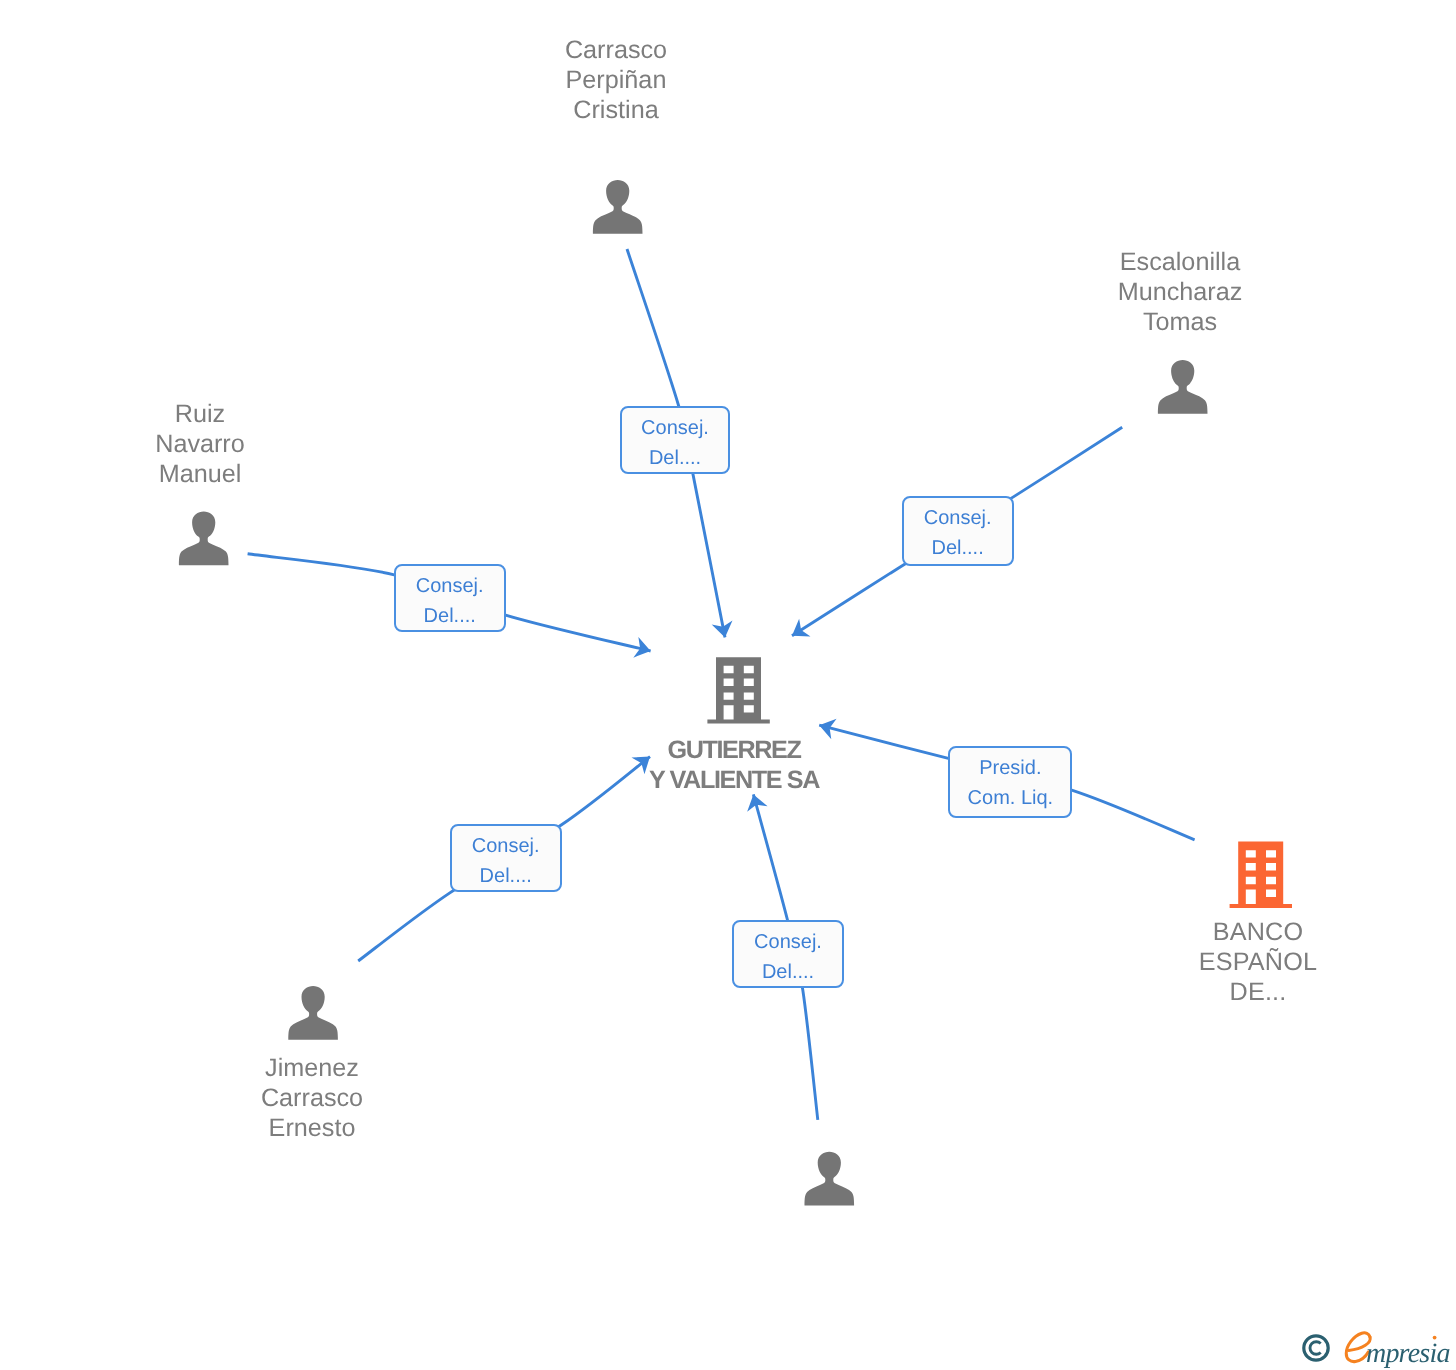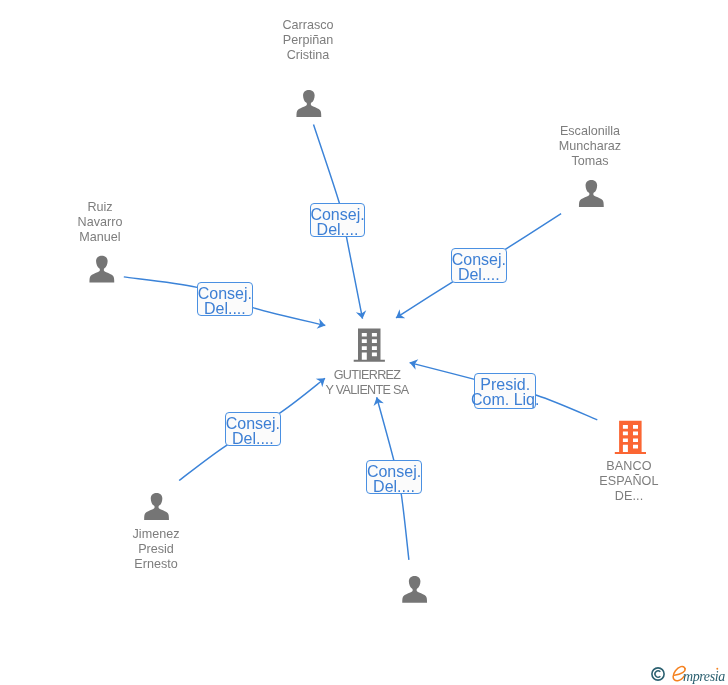--- a/index.html
+++ b/index.html
@@ -7,21 +7,21 @@
   body{width:728px;height:685px;background:#ffffff;position:relative;overflow:hidden;
        font-family:"Liberation Sans",sans-serif;-webkit-font-smoothing:antialiased;}
   #stage{position:absolute;left:0;top:0;width:728px;height:685px;
          will-change:transform;}
   svg.layer{position:absolute;left:0;top:0;width:728px;height:685px;overflow:visible;}
   .nodelabel{position:absolute;text-align:center;color:#7d7d7d;font-size:12.6px;line-height:15px;
              white-space:pre;will-change:transform;}
   .nodelabel.tight{letter-spacing:-0.69px;}
   .nodelabel.wide{letter-spacing:0.1px;}
   .edgelabel{position:absolute;box-sizing:border-box;border:1.1px solid #4a90e2;border-radius:4px;
-             background:#fbfbfb;color:#3d7fd4;font-size:16px;line-height:15px;text-align:center;
+             background:#fbfbfb;color:#3d7fd4;font-size:10px;line-height:15px;text-align:center;
              display:flex;flex-direction:column;align-items:center;justify-content:center;
              padding-top:3.2px;white-space:pre;will-change:transform;}
   .wm{position:absolute;left:0;top:0;width:728px;height:601px;pointer-events:none;}
   .wm .c{position:absolute;left:651.3px;top:666.7px;}
   .wm .e{position:absolute;left:670.8px;top:663.8px;}
   .wm .b{position:absolute;left:683.1px;top:663.5px;}
 </style>
 </head>
 <body>
 
@@ -75,33 +75,33 @@
             <path d="M15.8 3.4 C15.2 1.4 13.2 0.5 11.0 1.2 C6.2 2.7 2.0 8.4 2.0 12.9 C2.0 16.2 4.4 18.1 7.4 17.6 C10.6 17.1 13.3 14.9 14.9 12.0" fill="none" stroke="#f58220" stroke-width="1.75" stroke-linecap="round"></path>
             <path d="M15.8 3.4 C16.3 5.0 15.3 6.8 13.1 8.2 C10.5 9.9 7.2 10.8 3.4 11.2" fill="none" stroke="#f58220" stroke-width="1.75" stroke-linecap="round"></path>
           </g>
         </svg></span>
     <span class="b"><svg width="44" height="22" viewBox="0 0 44 22">
           <text x="0" y="17" font-family="'Liberation Serif',serif" font-style="italic" font-size="14" letter-spacing="-0.4" fill="#2b6070">mpresia</text>
           <circle cx="34.3" cy="4.8" r="0.95" fill="#f58220"></circle>
         </svg></span>
 
   </div>
-<div class="nodelabel tight" style="left: 217.2px; width: 300px; top: 368px;">GUTIERREZ
+<div class="nodelabel tight" style="left: 217.2px; width: 300px; top: 368px; font-weight: bold;">GUTIERREZ
 Y VALIENTE SA</div>
     <div class="nodelabel" style="left: 158px; width: 300px; top: 18px;">Carrasco
 Perpiñan
 Cristina</div>
     <div class="nodelabel" style="left: 439.5px; width: 300px; top: 123.6px;">Escalonilla
 Muncharaz
 Tomas</div>
     <div class="nodelabel" style="left: -50.1px; width: 300px; top: 199.6px;">Ruiz
 Navarro
 Manuel</div>
     <div class="nodelabel" style="left: 6px; width: 300px; top: 526.5px;">Jimenez
-Presid
+Carrasco
 Ernesto</div>
     <div class="nodelabel wide" style="left: 478.5px; width: 300px; top: 459px;">BANCO
 ESPAÑOL
 DE...</div>
     <div class="edgelabel" style="left: 310.4px; top: 202.9px; width: 55px; height: 33.8px;"><span>Consej.</span><span>Del....</span></div>
     <div class="edgelabel" style="left: 450.9px; top: 247.6px; width: 55.6px; height: 34.6px;"><span>Consej.</span><span>Del....</span></div>
     <div class="edgelabel" style="left: 197.1px; top: 282.3px; width: 55.7px; height: 34.2px;"><span>Consej.</span><span>Del....</span></div>
     <div class="edgelabel" style="left: 225.1px; top: 411.7px; width: 55.7px; height: 34.4px;"><span>Consej.</span><span>Del....</span></div>
     <div class="edgelabel" style="left: 365.8px; top: 460.4px; width: 56px; height: 34.4px;"><span>Consej.</span><span>Del....</span></div>
     <div class="edgelabel" style="left: 473.7px; top: 372.9px; width: 62.4px; height: 35.5px;"><span>Presid.</span><span>Com. Liq.</span></div>

